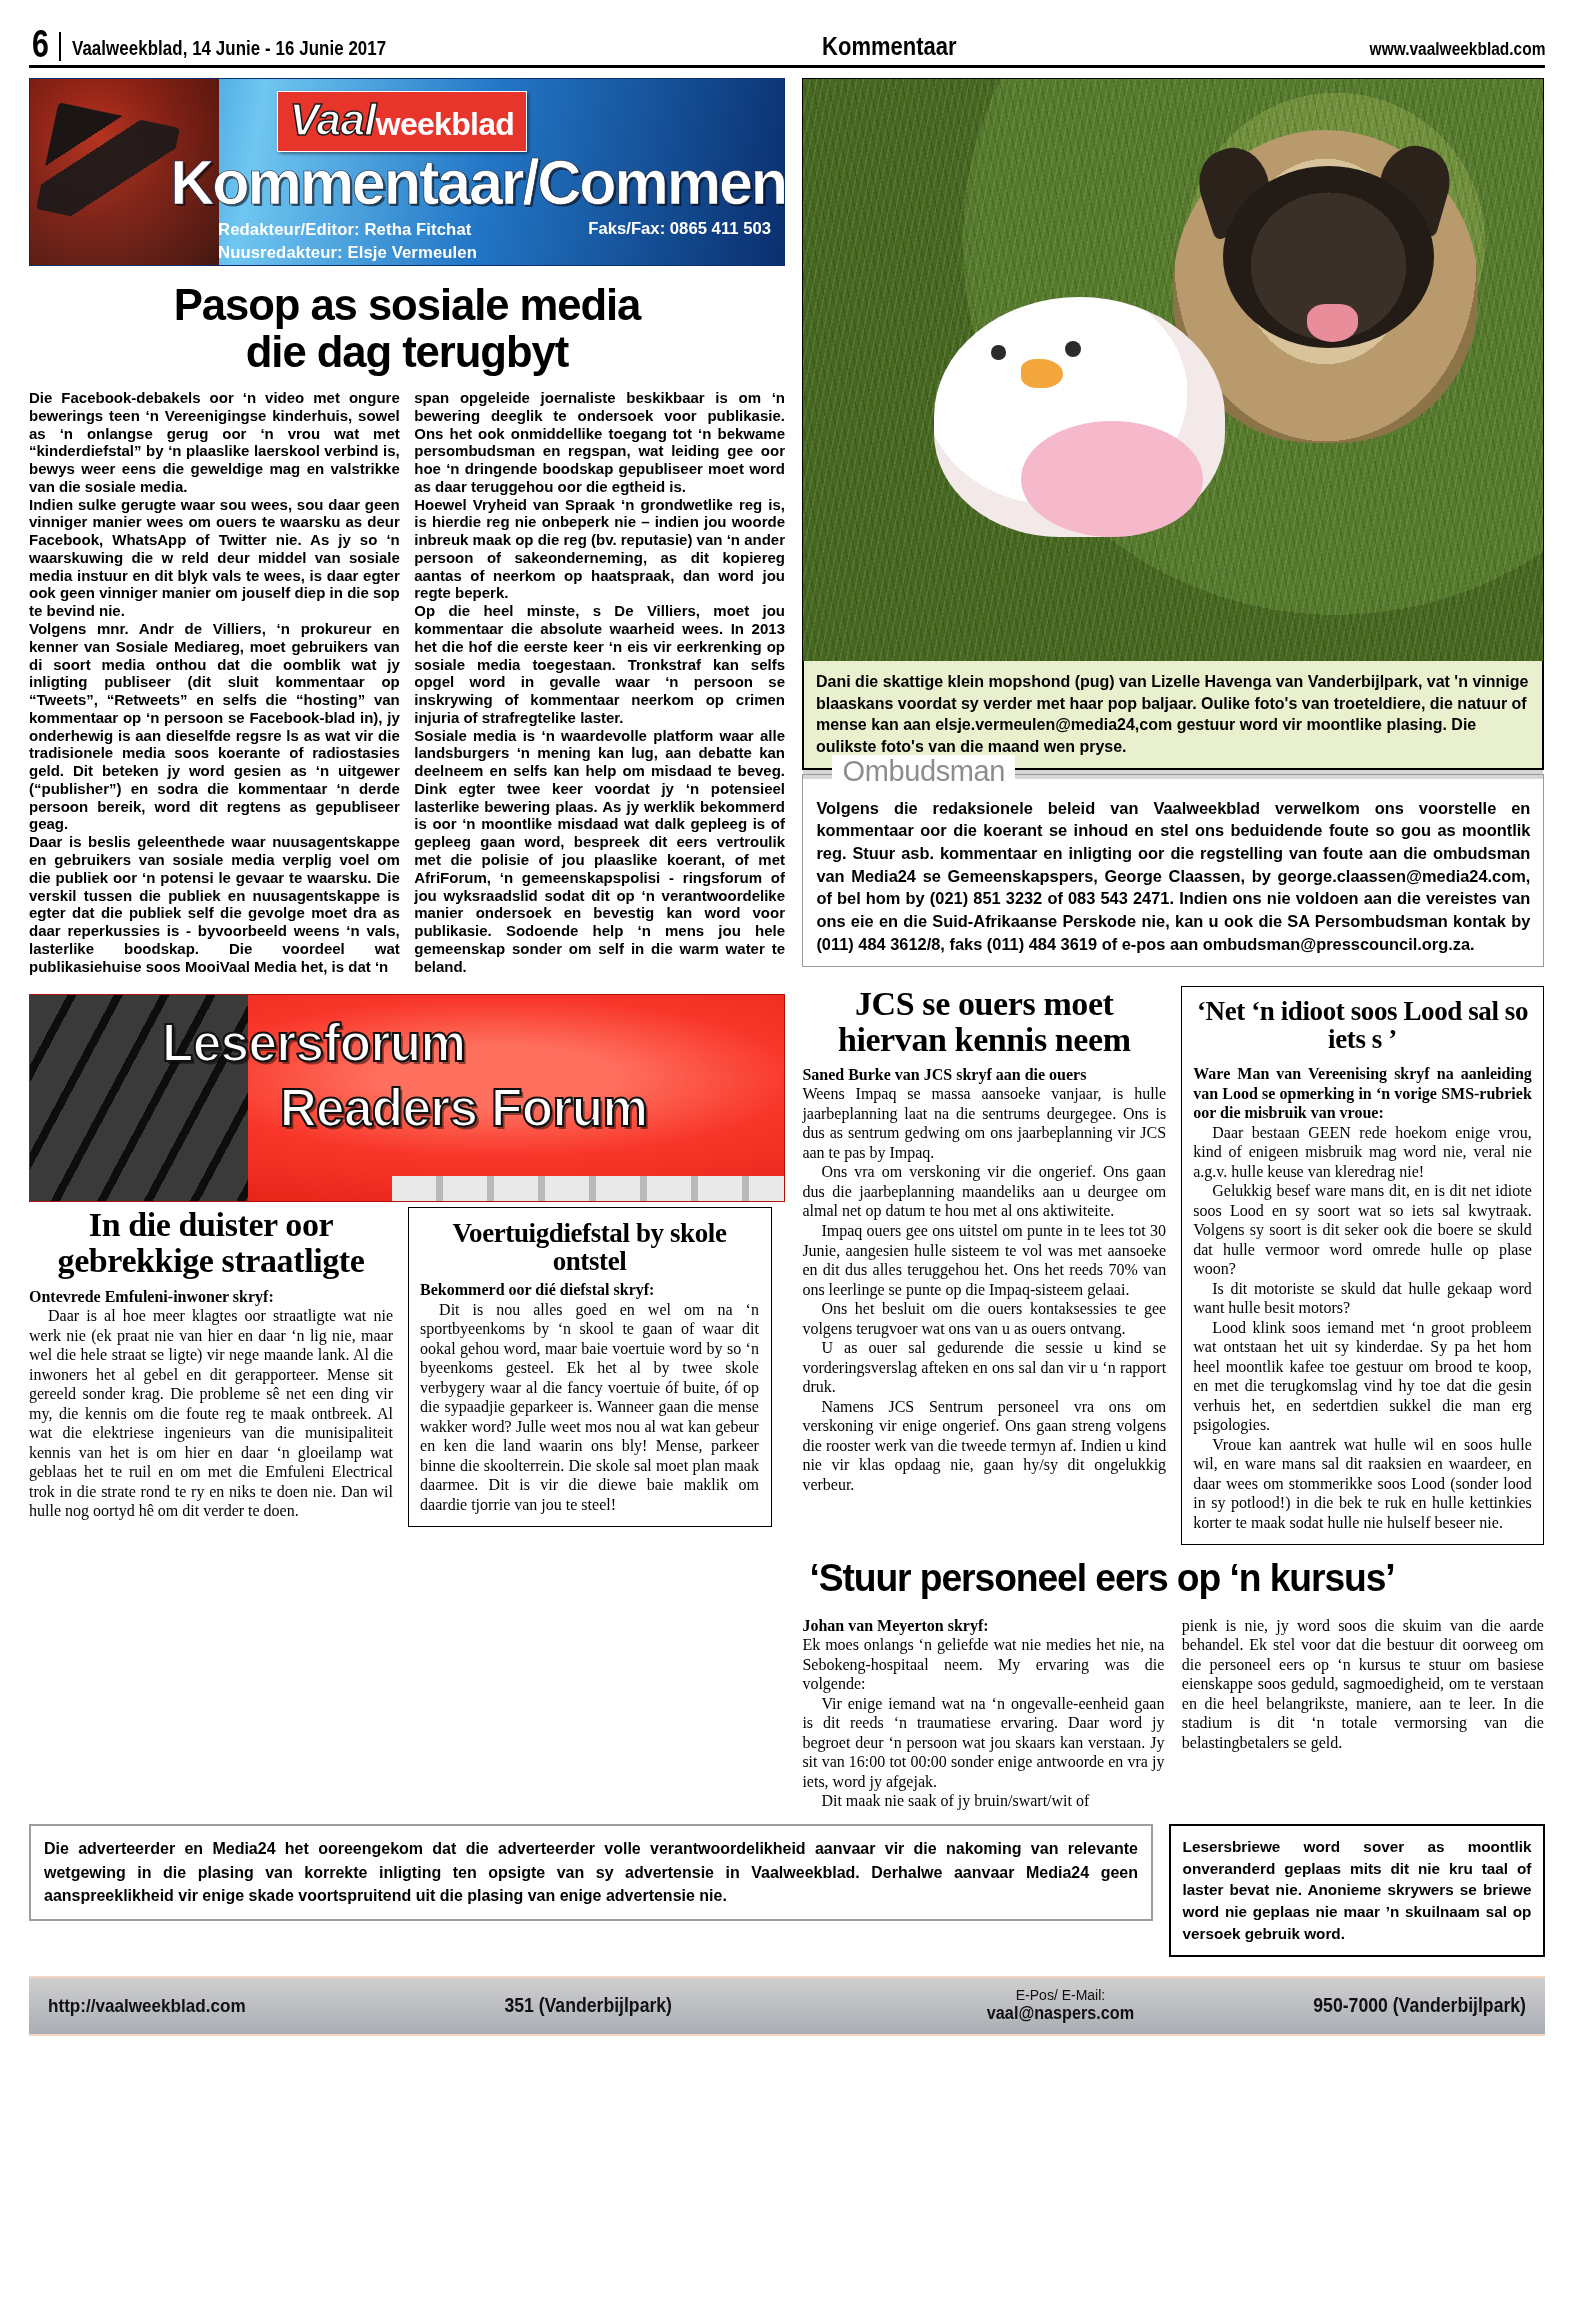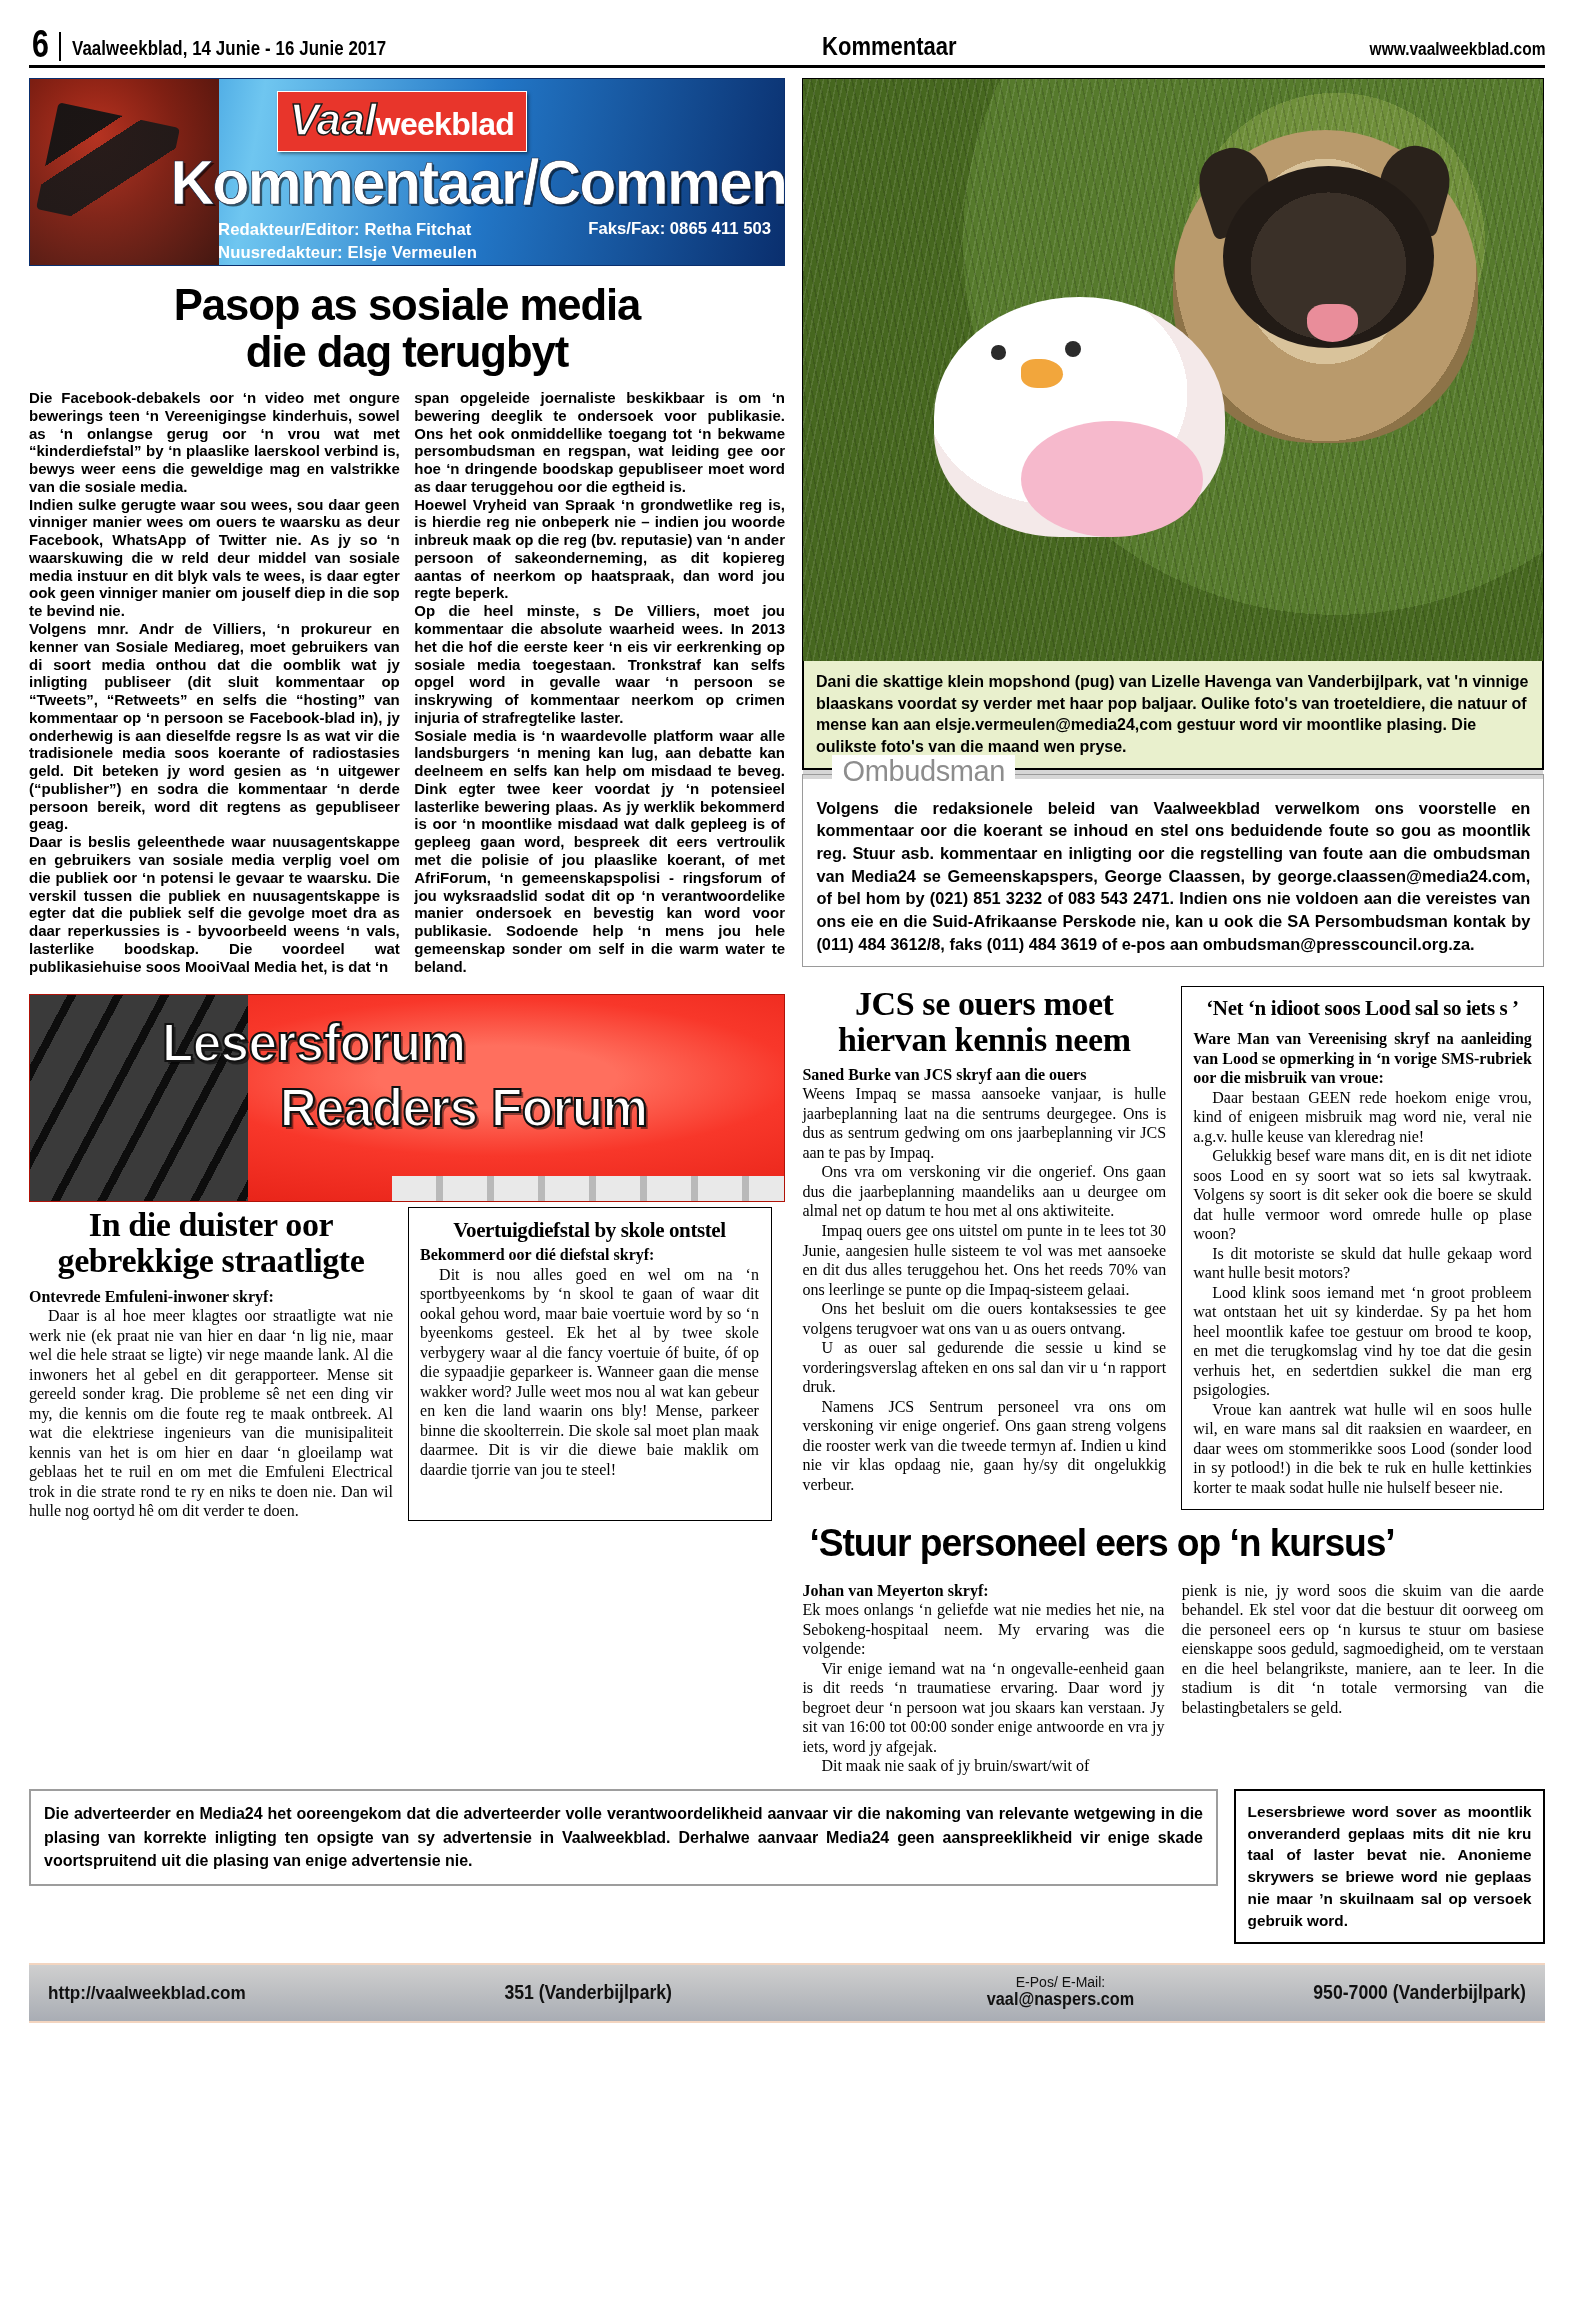--- a/index.html
+++ b/index.html
@@ -121,21 +121,21 @@
   .ombuds-tabrule{position:absolute;top:-7.3px;left:0;right:0;height:11.6px;background:#d6d6d6;z-index:-1;}
   .ombuds-text { font-size:16.4px; font-weight:700; line-height:1.38; text-align:justify; margin-top:8.7px;}
 
   
   .rightlower { display:flex; gap:14.5px; margin-top:19px; }
   .rl-col { width:364px; }
   .serif-head {
     font-family:"Liberation Serif", serif; font-weight:700; text-align:center;
     font-size:34px; line-height:1.06; letter-spacing:-0.4px;
   }
-  .serif-head.small { font-size:21px; }
+  .serif-head.small { font-size:27px; }
   .serif-body { font-family:"Liberation Serif", serif; font-size:16px; line-height:1.22; text-align:justify; }
   .serif-body p { margin:0; text-indent:19px; }
   .serif-body p.noindent { text-indent:0; }
   .lead-bold { font-weight:700; text-indent:0 !important; }
   .boxed { border:1.5px solid #000; padding:10.2px 11.6px 11.6px 11.6px; }
 
   
   .lesers-banner {
     margin-top:19px; height:208px; position:relative; overflow:hidden;
     background: radial-gradient(ellipse at 62% 40%, #ff6f5e 0 18%, #f8372a 45%, #e01a10 100%);
@@ -176,21 +176,21 @@
   }
   .footer .f1{ font-size:19px; font-weight:900; transform:scaleX(.9); transform-origin:left;}
   .footer .f2{ flex:1; text-align:center; font-size:19.6px; font-weight:900; transform:scaleX(.9);}
   .footer .f3{ width:305px; text-align:center; line-height:1.1;}
   .footer .f3 .lbl{ font-size:14px; font-weight:400; }
   .footer .f3 .eml{ font-size:18px; font-weight:900; transform:scaleX(.9); display:block;}
   .footer .f4{ width:313px; text-align:right; font-size:19.6px; font-weight:900; transform:scaleX(.9); transform-origin:right;}
 
   .bottom-row { display:flex; gap:16px; margin-top:13px; align-items:stretch; }
   .bottom-left { flex:1; }
-  .bottom-right { width:311px; }
+  .bottom-right { width:376px; }
 </style>
 </head>
 <body>
 
 <div class="page">
 
   <div class="topbar">
     <div class="folio">6</div>
     <div class="topbar-rule">
       <div class="pub-date">Vaalweekblad, 14 Junie - 16 Junie 2017</div>

